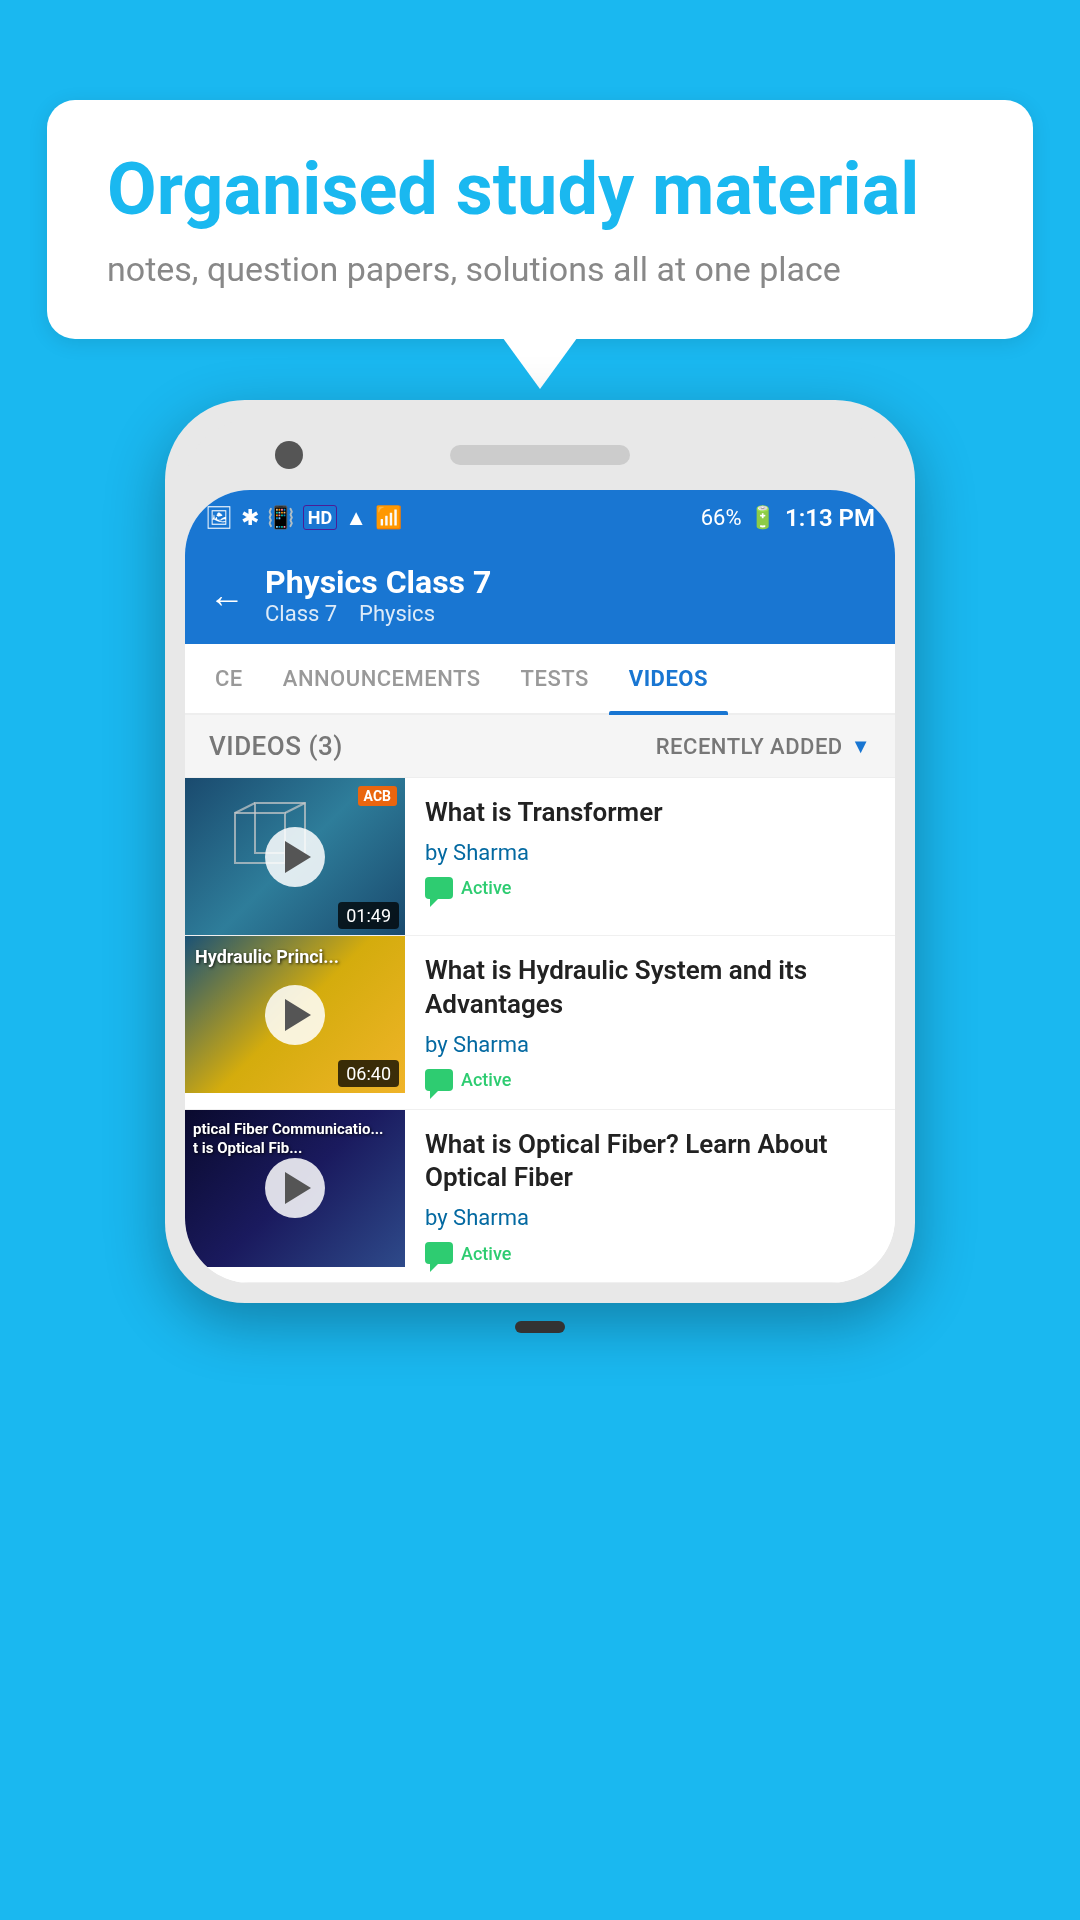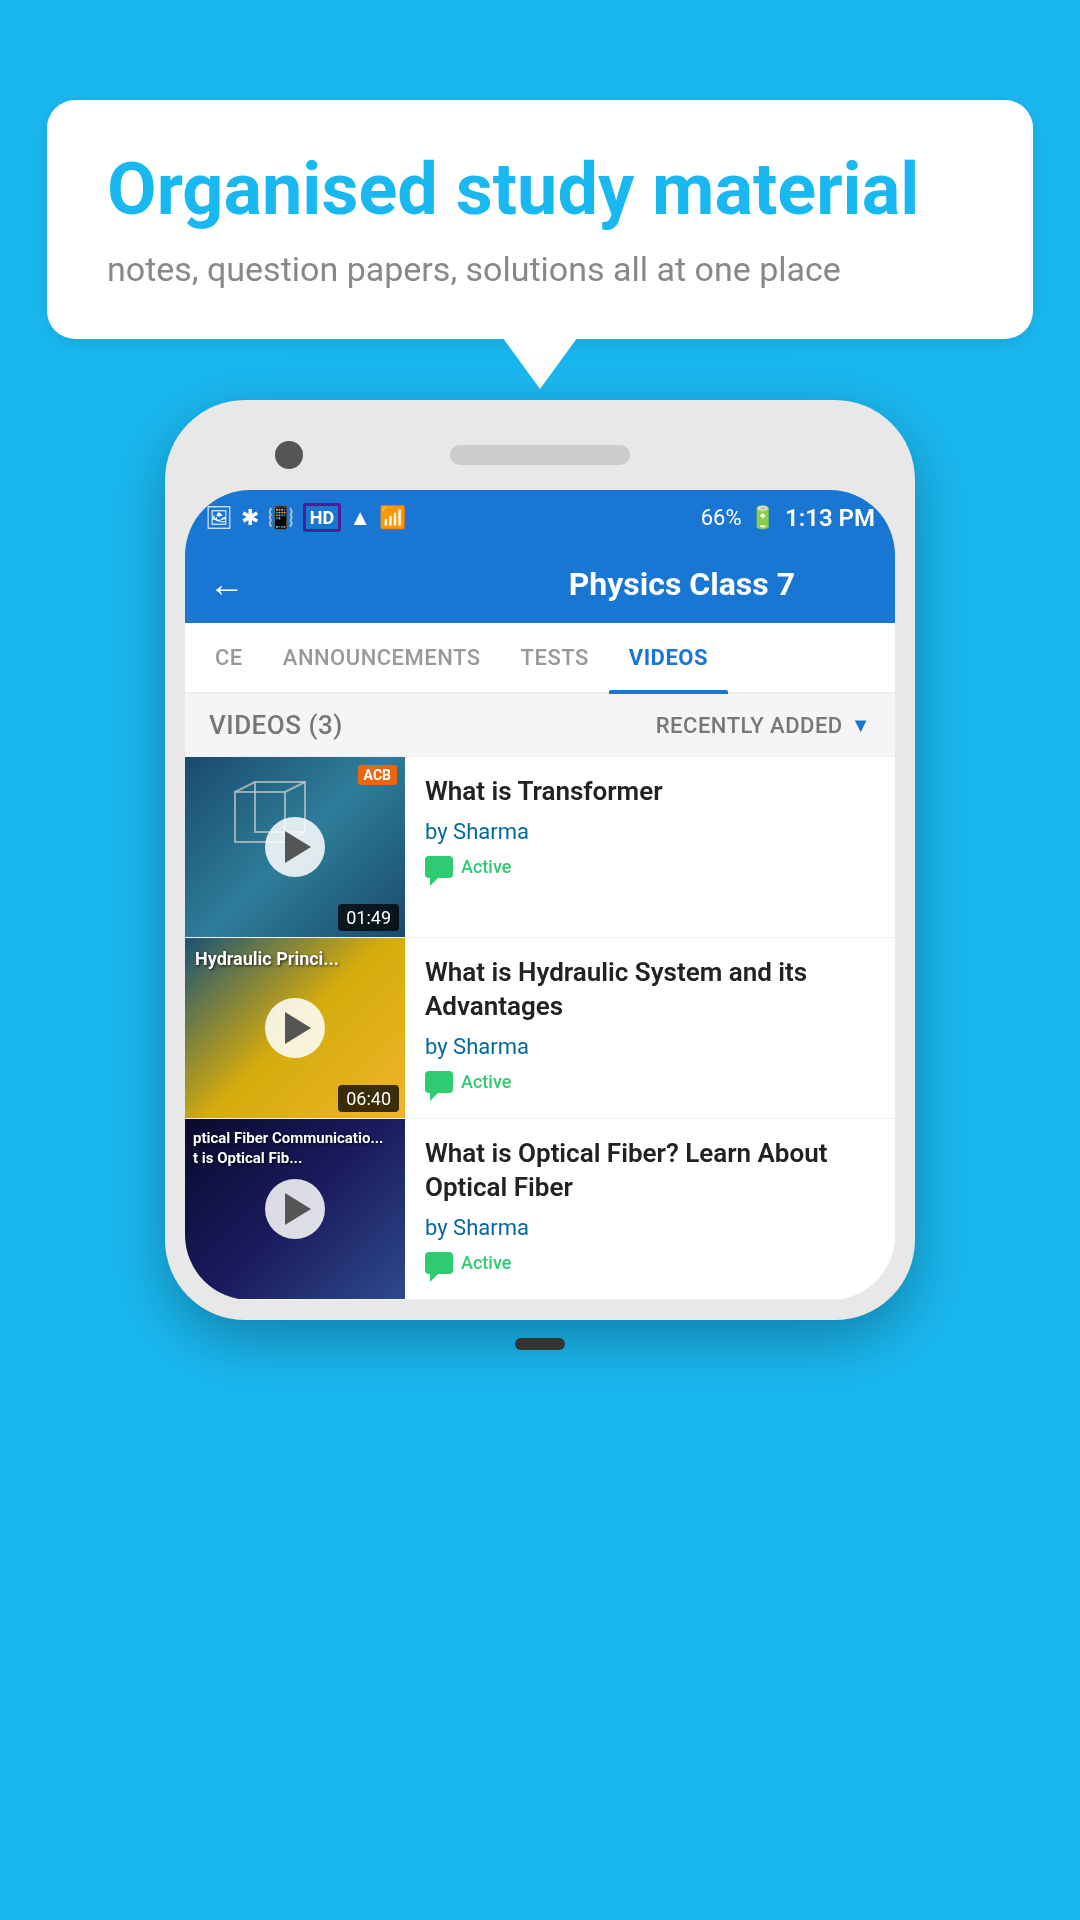--- a/index.html
+++ b/index.html
@@ -150,21 +150,21 @@
     }
 
     .back-arrow {
       color: white;
       font-size: 36px;
       cursor: pointer;
       font-weight: 300;
     }
 
     .header-title-wrap {
-      text-align: right;
+      text-align: left;
       flex: 1;
     }
 
     .header-title {
       color: white;
       font-size: 32px;
       font-weight: 700;
     }
 
     .header-subtitle {
@@ -247,21 +247,21 @@
 
     .video-item {
       display: flex;
       border-bottom: 1px solid #f0f0f0;
       align-items: flex-start;
     }
 
     .video-thumb {
       width: 220px;
       min-width: 220px;
-      height: 180px;
+      height: 157px;
       position: relative;
       overflow: hidden;
       background: #2a6496;
     }
 
     .thumb-bg-1 {
       background: linear-gradient(135deg, #1a4a6e 0%, #2e7d9a 50%, #1a4a6e 100%);
     }
 
     .thumb-bg-2 {
@@ -403,35 +403,40 @@
       <div class="speaker"></div>
     </div>
     <div class="home-button-top"></div>
     <div class="phone-inner">
 
       <div class="status-bar">
         <div class="status-left">
           <span>🖼</span>
           <span>✱</span>
           <span>📳</span>
-          <span style="font-size:18px;font-weight:700;border:3px solid #4c1d95;padding:1px 4px;border-radius:3px;">HD</span>
+          <span style="font-size:18px;font-weight:700;border:1px solid #4c1d95;padding:1px 4px;border-radius:3px;">HD</span>
           <span>▲</span>
           <span>📶</span>
         </div>
         <div class="status-right">
           <span>66%</span>
           <span>🔋</span>
           <span style="font-weight:600;font-size:24px;">1:13 PM</span>
         </div>
       </div>
 
       <div class="app-header">
         <span class="back-arrow">←</span>
         <div class="header-title-wrap">
           <div class="header-title">Physics Class 7</div>
+          <div class="header-subtitle">
+            <span>Class 7</span>
+            &nbsp;&nbsp;
+            <span>Physics</span>
+          </div>
         </div>
         <div style="width:56px"></div>
       </div>
 
       <div class="tab-bar">
         <div class="tab-item">
           <span>CE</span>
         </div>
         <div class="tab-item">
           <span>ANNOUNCEMENTS</span>

